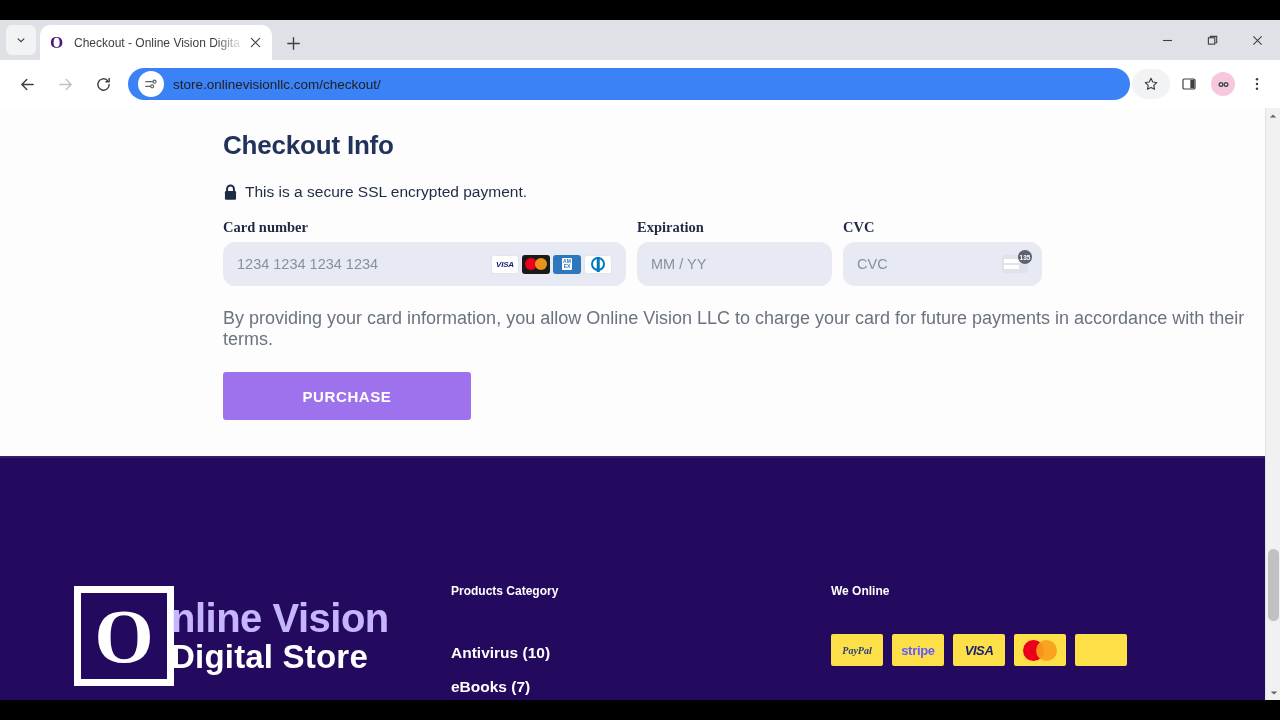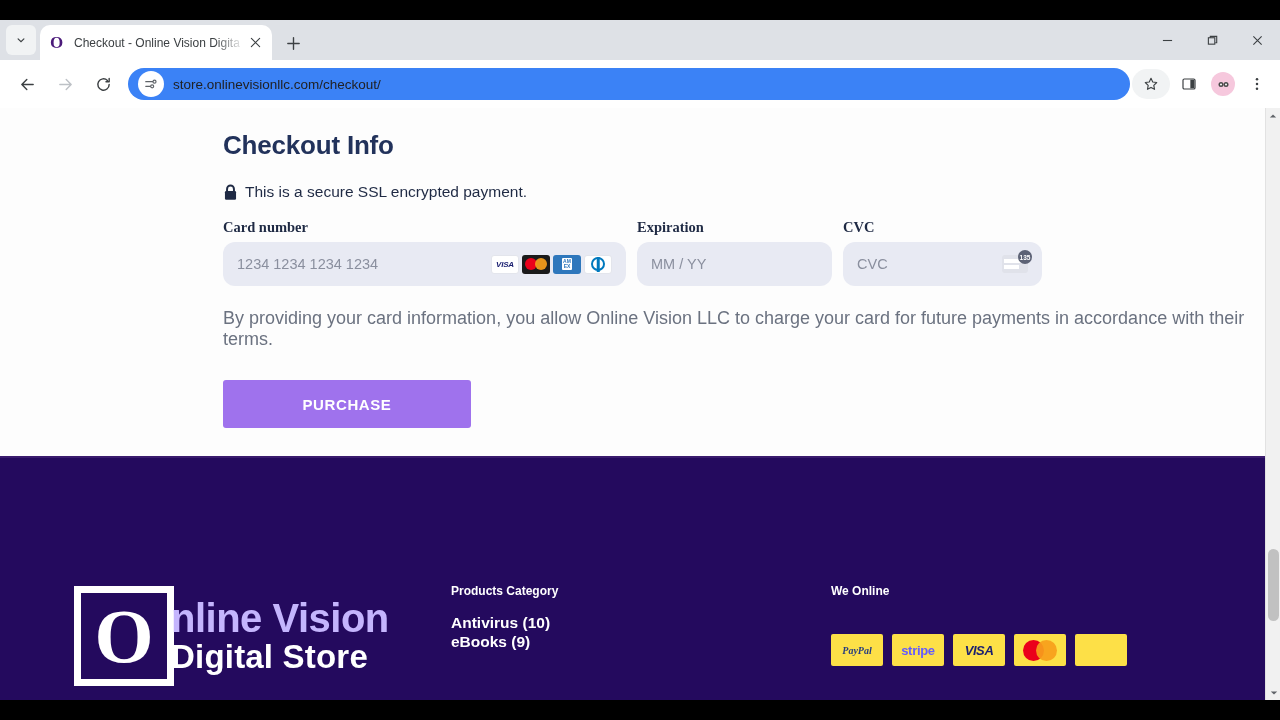--- a/index.html
+++ b/index.html
@@ -90,38 +90,38 @@
       background:#0079be; transform:translateX(-50%); }
 
   .cvc-card { width:26px; height:18px; background:#e0e2ea; border-radius:3px; position:relative; }
   .cvc-card::before { content:""; position:absolute; left:2px; right:2px; top:4px; height:3.5px; background:#fff; }
   .cvc-card::after { content:""; position:absolute; left:2px; right:9px; top:10px; height:4px; background:#fff; }
   .cvc-badge { position:absolute; right:-4px; top:-5px; width:14px; height:14px; border-radius:50%;
       background:#5c6275; color:#fff; font-size:6.5px; font-weight:700; display:flex;
       align-items:center; justify-content:center; }
 
   .disclaimer { margin-top:22px; font-size:18px; color:#6b7280; }
-  .purchase { margin-top:30px; width:248px; height:48px; background:#9f72ed; border:none; border-radius:3px;
+  .purchase { margin-top:22px; width:248px; height:48px; background:#9f72ed; border:none; border-radius:3px;
       color:#fff; font-size:15px; font-weight:700; letter-spacing:.6px; cursor:pointer; }
 
   
   .footer { position:relative; height:244px; background:#240a5e; border-top:2px solid #3a1b6e; overflow:hidden; }
   .logo { position:absolute; left:74px; top:128px; display:flex; align-items:center; }
   .logo-box { width:100px; height:100px; border:7px solid #fff; display:flex; align-items:center;
       justify-content:center; flex:none; }
   .logo-o { font-family:"Liberation Serif", serif; font-weight:700; font-size:76px; color:#fff; line-height:66px; }
   .logo-words { margin-left:-3px; }
   .logo-l1 { font-size:40px; font-weight:700; color:#c4b5fd; line-height:42px; letter-spacing:-.5px; }
   .logo-l2 { font-size:33px; font-weight:700; color:#fff; line-height:36px; letter-spacing:.2px; }
 
   .col-cat { position:absolute; left:451px; top:126px; }
   .col-acc { position:absolute; left:831px; top:126px; }
   .ftitle { font-size:12px; font-weight:700; color:#fff; }
   .flink { font-size:15.5px; font-weight:700; color:#fff; margin-top:0; }
-  .cat-list { margin-top:16px; display:flex; flex-direction:column; gap:1px; }
+  .cat-list { margin-top:46px; display:flex; flex-direction:column; gap:16px; }
 
   .paylogos { margin-top:36px; display:flex; gap:9px; }
   .paylogo { width:52px; height:32px; background:#fde047; border-radius:2px; display:flex;
       align-items:center; justify-content:center; }
   .pl-paypal { font-family:"Liberation Serif", serif; font-style:italic; font-weight:700;
       font-size:10px; color:#253b80; }
   .pl-stripe { font-size:13px; font-weight:700; color:#635bff; letter-spacing:-.3px; }
   .pl-visa { font-style:italic; font-weight:700; font-size:13px; color:#1a1f71; letter-spacing:-.4px; }
   .pl-mc { position:relative; width:34px; height:21px; }
   .pl-mc i { position:absolute; width:21px; height:21px; border-radius:50%; top:0; }
@@ -318,21 +318,21 @@
         <div class="logo-words">
           <div class="logo-l1">nline Vision</div>
           <div class="logo-l2">Digital Store</div>
         </div>
       </div>
 
       <div class="col-cat">
         <div class="ftitle">Products Category</div>
         <div class="cat-list">
           <a class="flink">Antivirus (10)</a>
-          <a class="flink">eBooks (9)</a>
+          <a class="flink">eBooks (7)</a>
         </div>
       </div>
 
       <div class="col-acc">
         <div class="ftitle">We Online</div>
         <div class="paylogos">
           <div class="paylogo">
             <span class="pl-paypal">PayPal</span>
           </div>
           <div class="paylogo">

